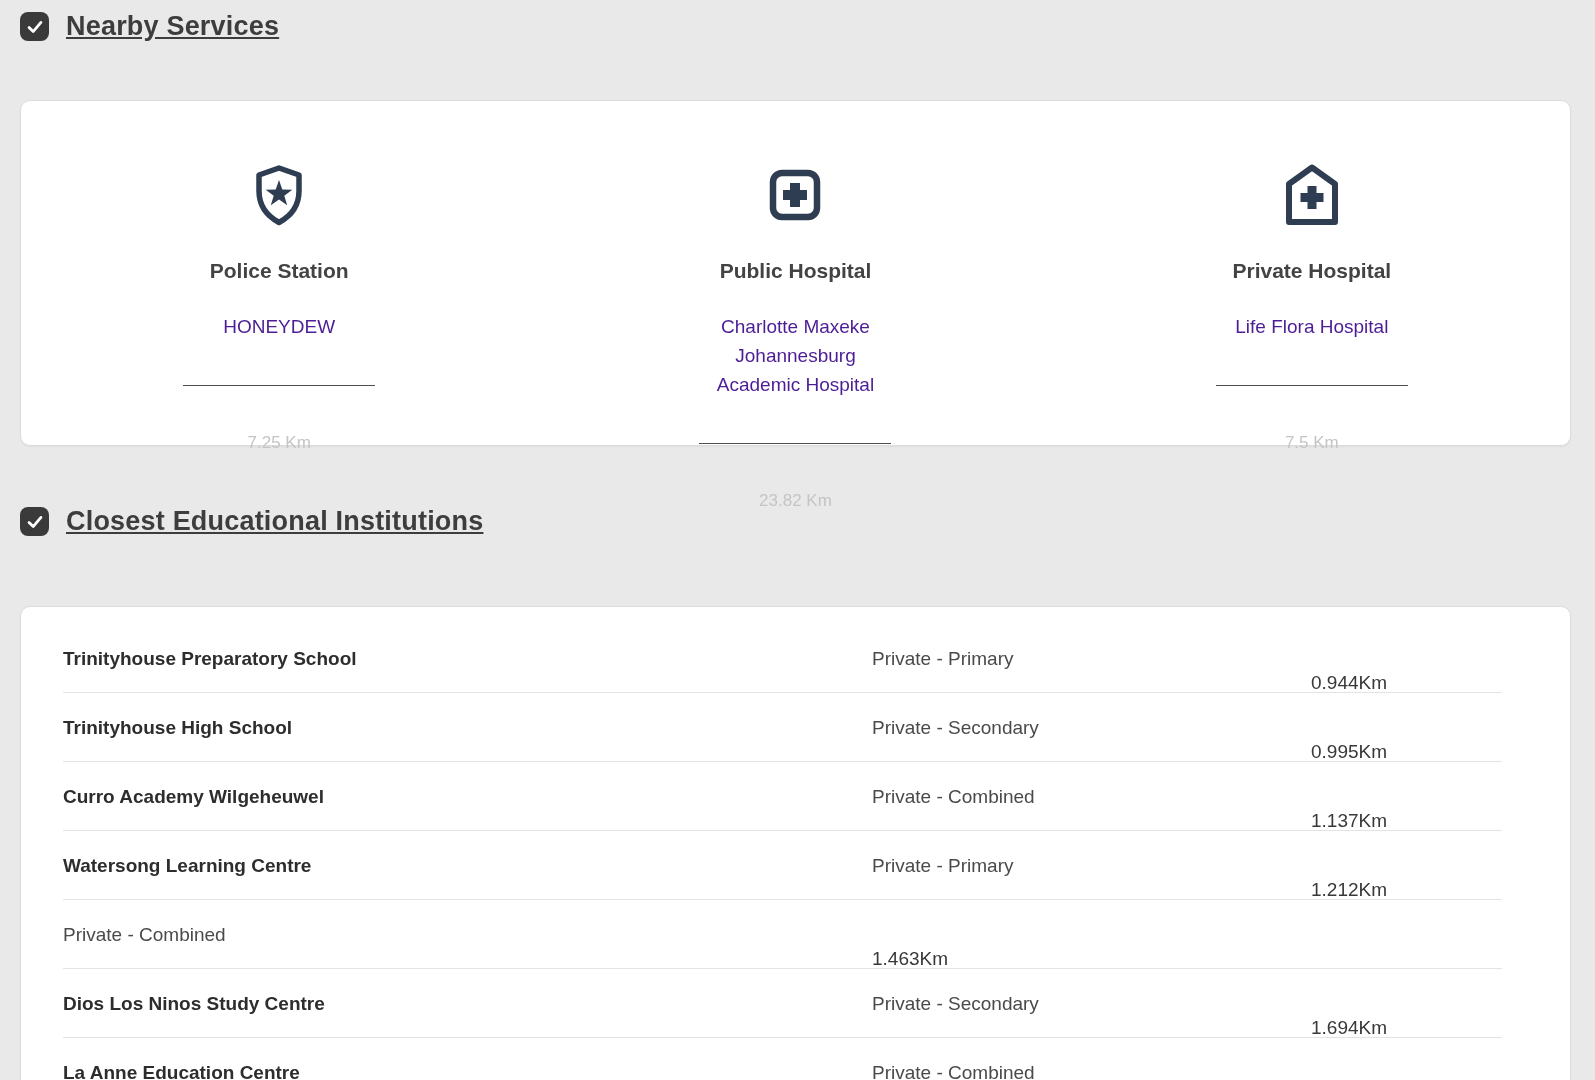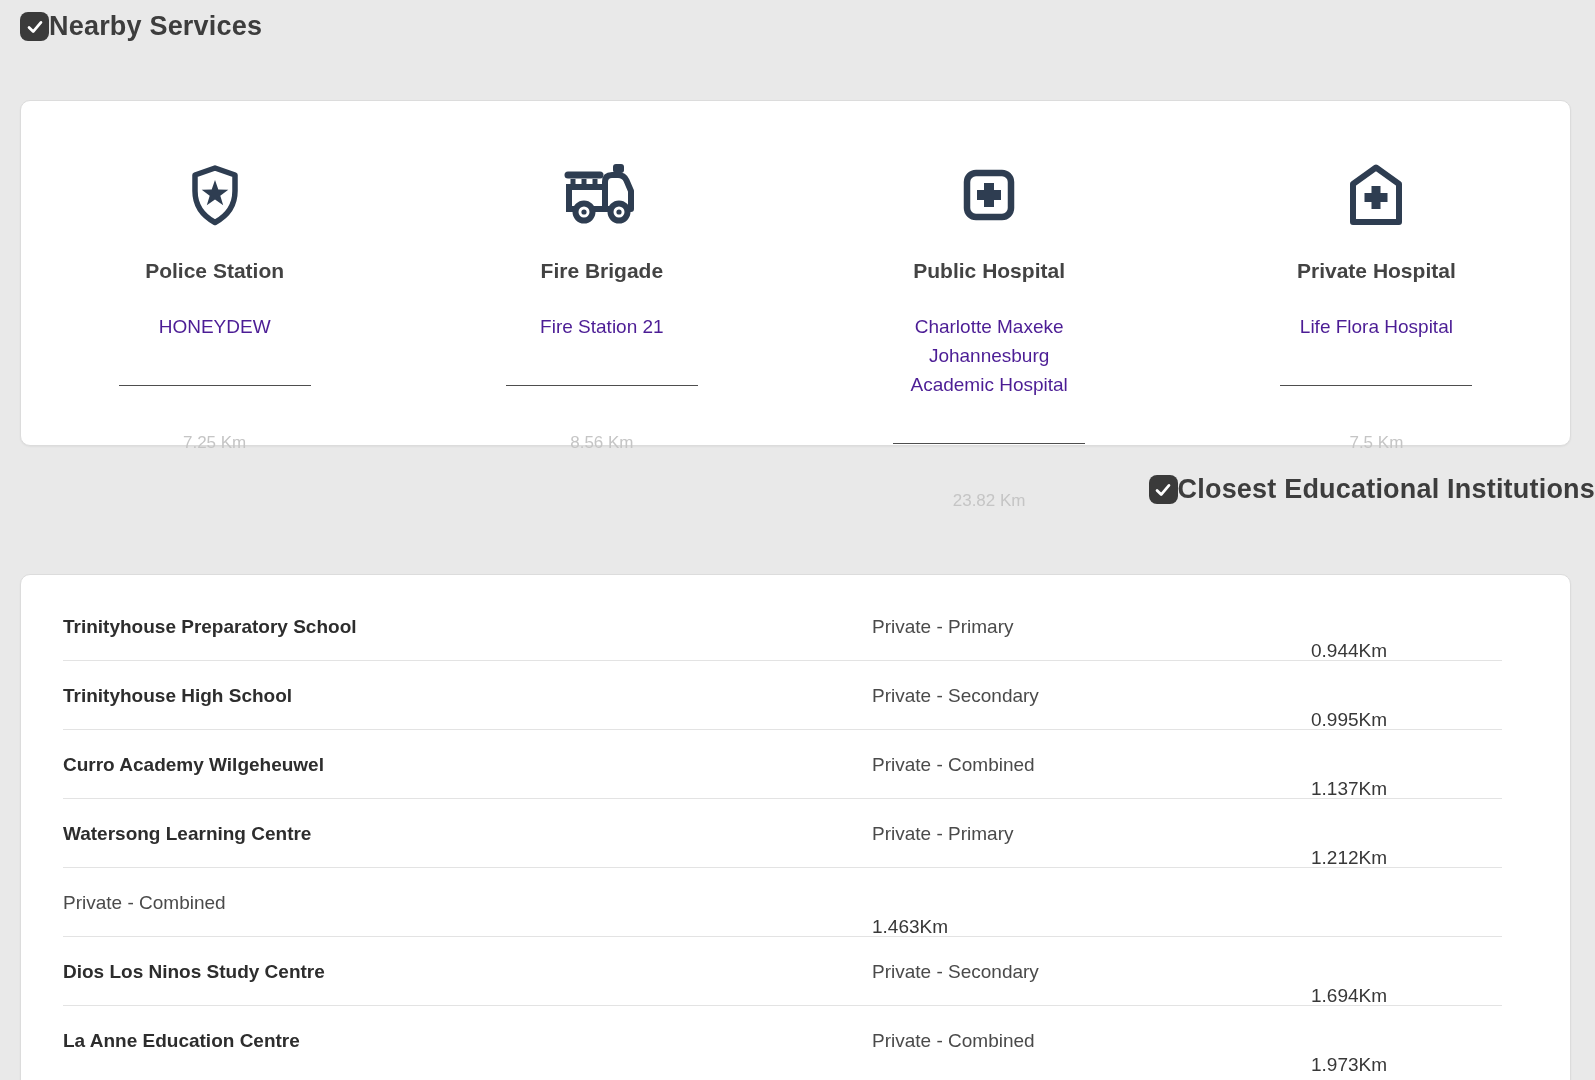--- a/index.html
+++ b/index.html
@@ -3,25 +3,26 @@
 <meta charset="utf-8">
 <style>
   * { margin:0; padding:0; box-sizing:border-box; }
   html,body { width:1595px; height:1080px; overflow:hidden; }
   body {
     background:#e9e9e9;
     font-family:"Liberation Sans", sans-serif;
     color:#3d3d3d;
   }
   .section-header{
-    display:flex; align-items:center; 
+    display:flex; align-items:center; gap:17px;
     margin-left:20px;
+    text-decoration:underline;
   }
   .section-header.first{ margin-top:11px; }
-  .section-header.second{ margin-top:28px;justify-content:flex-end; }
+  .section-header.second{ margin-top:60px; }
   .checkbox{
     width:29px; height:29px; border-radius:8px;
     background:#3a3a3a; display:flex; align-items:center; justify-content:center;
     cursor:pointer; flex:0 0 auto;
   }
   .checkbox svg{ display:block; }
   .section-title{
     font-size:27px; font-weight:700; color:#3d3d3d; letter-spacing:0.2px;
   }
   .card{
@@ -84,39 +85,20 @@
     <path d="M32 5 L52 12 V28 C52 44 43 53.5 32 59.5 C21 53.5 12 44 12 28 V12 Z" stroke="#2e3d51" stroke-width="5.5" stroke-linejoin="round" fill="none"></path>
     <polygon points="32,17 35.3,26.5 45.3,26.7 37.3,32.7 40.2,42.3 32,36.6 23.8,42.3 26.7,32.7 18.7,26.7 28.7,26.5" fill="#2e3d51"></polygon>
   </svg>
       </div>
     <div class="svc-title">Police Station</div>
     <div class="svc-name">HONEYDEW</div>
     <hr class="svc-divider">
     <div class="svc-distance">7.25 Km</div>
   </div>
 
-  <div class="svc-col">
-    <div class="svc-icon">
-        <svg width="82" height="66" viewBox="0 0 82 66" fill="none">
-    <path d="M7 13 H39" stroke="#2e3d51" stroke-width="7" stroke-linecap="round"></path>
-    <path d="M12 17 V25 M23 17 V25 M34 17 V25" stroke="#2e3d51" stroke-width="5"></path>
-    <rect x="8" y="25" width="36" height="22" stroke="#2e3d51" stroke-width="6" fill="none"></rect>
-    <path d="M44 47 V20 Q44 13 51 13 H57 Q63 13 65.5 18.5 L70 29 V47 Z" stroke="#2e3d51" stroke-width="6" stroke-linejoin="round" fill="none"></path>
-    <rect x="52" y="2" width="11" height="9" rx="3" fill="#2e3d51"></rect>
-    <circle cx="23" cy="50" r="8.5" fill="#ffffff" stroke="#2e3d51" stroke-width="6"></circle>
-    <circle cx="23" cy="50" r="2.6" fill="#2e3d51"></circle>
-    <circle cx="58" cy="50" r="8.5" fill="#ffffff" stroke="#2e3d51" stroke-width="6"></circle>
-    <circle cx="58" cy="50" r="2.6" fill="#2e3d51"></circle>
-  </svg>
-      </div>
-    <div class="svc-title">Fire Brigade</div>
-    <div class="svc-name">Fire Station 21</div>
-    <hr class="svc-divider">
-    <div class="svc-distance">8.56 Km</div>
-  </div>
 
   <div class="svc-col">
     <div class="svc-icon">
         <svg width="64" height="64" viewBox="0 0 64 64" fill="none">
     <rect x="10" y="10" width="44" height="44" rx="9" stroke="#2e3d51" stroke-width="6.5" fill="none"></rect>
     <path d="M27 20 H37 V27 H44 V37 H37 V44 H27 V37 H20 V27 H27 Z" fill="#2e3d51"></path>
   </svg>
       </div>
     <div class="svc-title">Public Hospital</div>
     <div class="svc-name">Charlotte Maxeke Johannesburg Academic Hospital</div>

